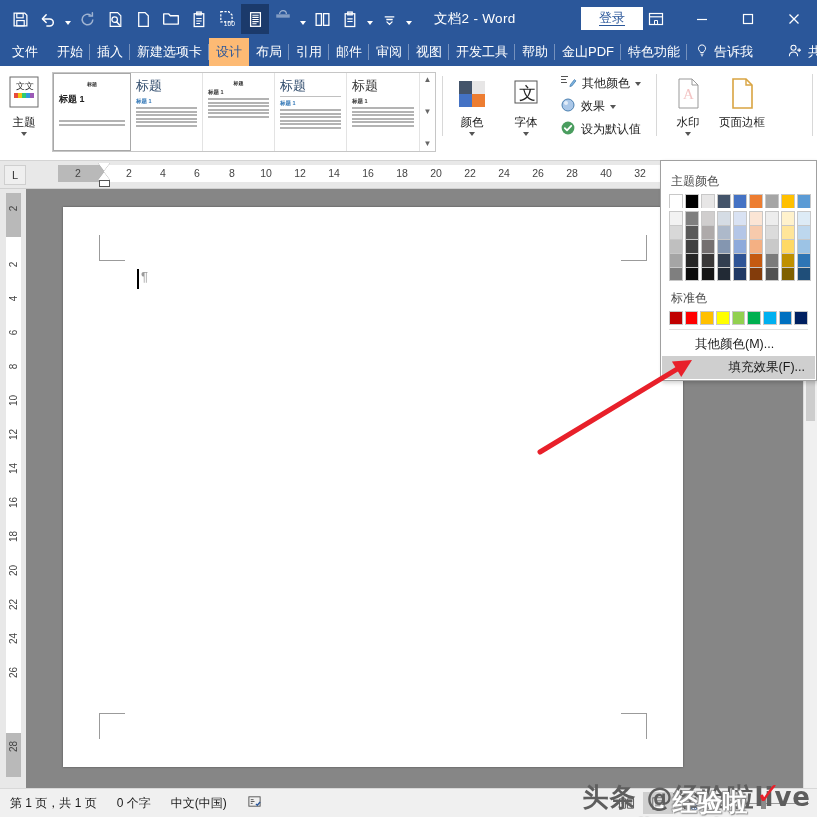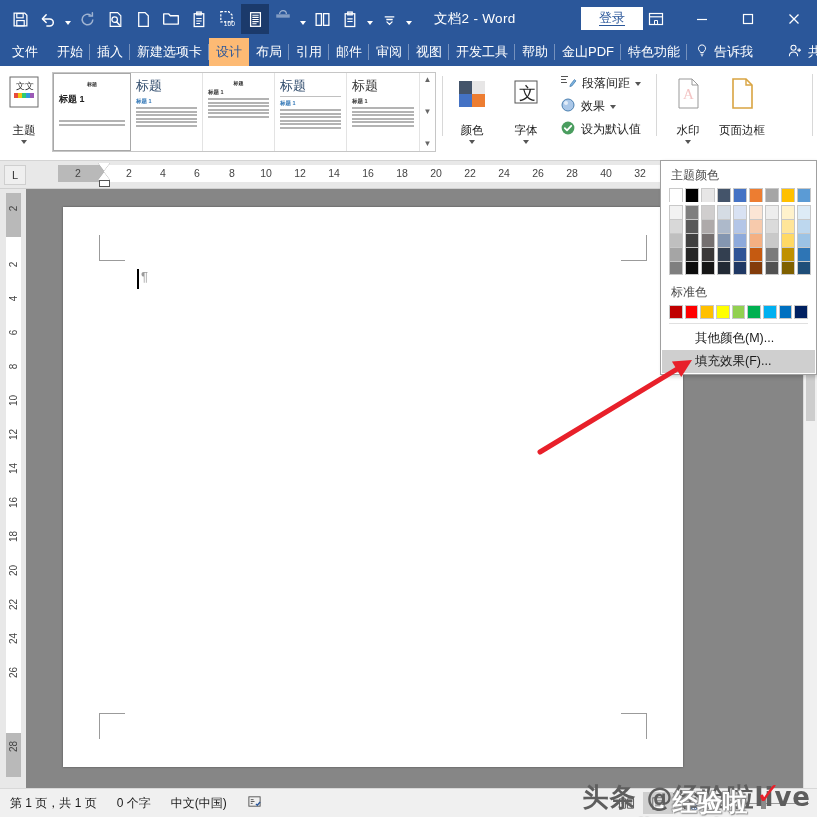--- a/index.html
+++ b/index.html
@@ -80,21 +80,21 @@
     font-size: 11.5px; color: #444; text-align: center; width: 100%;
     position: absolute; bottom: 4px; left: 0;
   }
   .grp-div { width: 1px; background: #d8d8d8; margin: 6px 0 22px 0; }
 
   .bigbtn {
     width: 54px; display: flex; flex-direction: column; align-items: center;
     padding-top: 2px; font-size: 11.5px; color: #222; cursor: default;
   }
   .bigbtn .glyph { height: 44px; display: flex; align-items: center; justify-content: center; }
-  .bigbtn .lbl { line-height: 13px; text-align: left; margin-top: 8px; }
+  .bigbtn .lbl { line-height: 13px; text-align: left; }
   .bigbtn .dn { width: 0; height: 0; border-left: 3.5px solid transparent; border-right: 3.5px solid transparent; border-top: 4px solid #555; margin-top: 3px; }
   .bigbtn.sel { background: #d6d6d6; }
 
   
   .gallery {
     border: 1px solid #c6c6c6; background: #fff; height: 80px; display: flex; align-items: stretch;
     margin-top: 2px;
   }
   .gal-item {
     width: 72px; border-right: 1px solid #e3e3e3; background: #fff; padding: 4px 5px;
@@ -119,34 +119,34 @@
   
   .smallcol { display: flex; flex-direction: column; justify-content: center; padding: 3px 4px 0 4px; gap: 2px; }
   .smallbtn { display: flex; align-items: center; gap: 5px; font-size: 12px; color: #222; height: 21px; padding: 0 3px; }
   .smallbtn .dn { width: 0; height: 0; border-left: 3.5px solid transparent; border-right: 3.5px solid transparent; border-top: 4px solid #555; }
 
   
   .dropdown {
     position: absolute; left: 660px; top: 160px; width: 157px;
     background: #ffffff; border: 1px solid #a0a0a0;
     box-shadow: 2px 2px 4px rgba(0,0,0,.18); z-index: 40;
-    padding: 2px 0 1px 0;
+    padding: 8px 0 1px 0;
   }
   .dd-head { font-size: 12px; color: #4a4a4a; padding: 4px 10px 4px 10px; }
   .swatch-row { display: flex; padding: 0 8px; gap: 2px; }
   .swatch { width: 14px; height: 14px; border: 1px solid #c8c8c8; }
   .swatch-col { display: flex; flex-direction: column; }
   .swatch-col .swatch { border-bottom: none; }
   .swatch-col .swatch:last-child { border-bottom: 1px solid #c8c8c8; }
   .dd-sep { height: 5px; }
   .dd-item {
     display: flex; align-items: center; gap: 8px; font-size: 12.5px; color: #1a1a1a;
     height: 23px; padding: 0 10px; margin: 0 1px;
   }
-  .dd-item.hl { background: #cfcfcf; }
+  .dd-item.hl { background: #cfcfcf; justify-content: flex-end; }
   .dd-item .nobox { width: 15px; height: 15px; border: 1px solid #9a9a9a; background: #d4d4d4; }
   .dd-rule { height: 1px; background: #e0e0e0; margin: 3px 8px; }
 
   
   .hruler {
     position: absolute; top: 161px; left: 0; width: 817px; height: 28px;
     background: #e8e8e8; border-bottom: 1px solid #d0d0d0;
   }
   .tabstop {
     position: absolute; left: 4px; top: 4px; width: 22px; height: 20px;
@@ -560,21 +560,21 @@
           </div>
 
           <div class="smallcol">
             <div class="smallbtn">
               <span>
                 <svg width="17" height="16" viewBox="0 0 17 16">
                     <path d="M1 2.5h7M1 5.5h5M1 8.5h6" stroke="#555" stroke-width="1.1"></path>
                     <path d="M10.5 10.5l4-5 1.4 1.4-4 5-2 .7z" fill="#7bb3e0" stroke="#4a7fb0" stroke-width=".8"></path>
                   </svg>
               </span>
-              <span>段落间距</span>
+              <span>其他颜色</span>
               <i class="dn"></i>
             </div>
             <div class="smallbtn">
               <span>
                 <svg width="16" height="16" viewBox="0 0 16 16">
                     <circle cx="8" cy="8" r="6" fill="#aac7e8" stroke="#4a7fb0"></circle>
                     <circle cx="6" cy="6" r="2" fill="#e9f1fa" opacity=".9"></circle>
                   </svg>
               </span>
               <span>效果</span>

